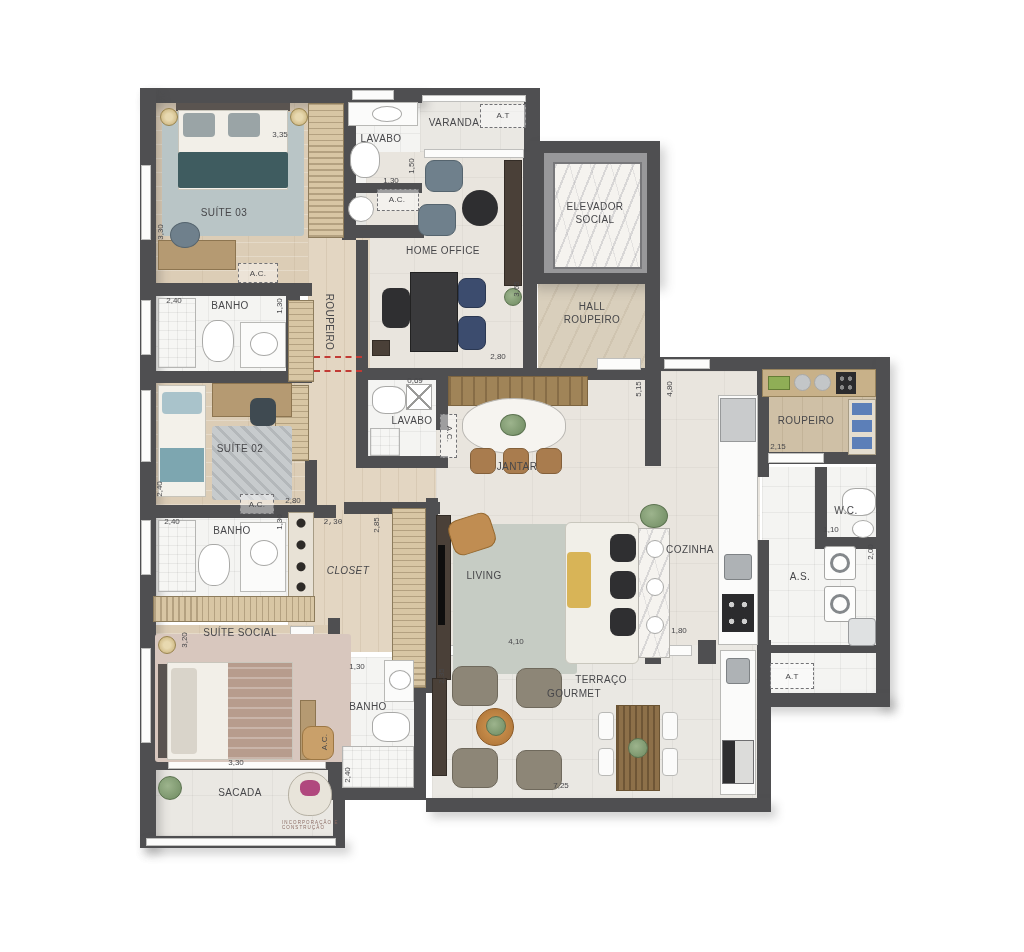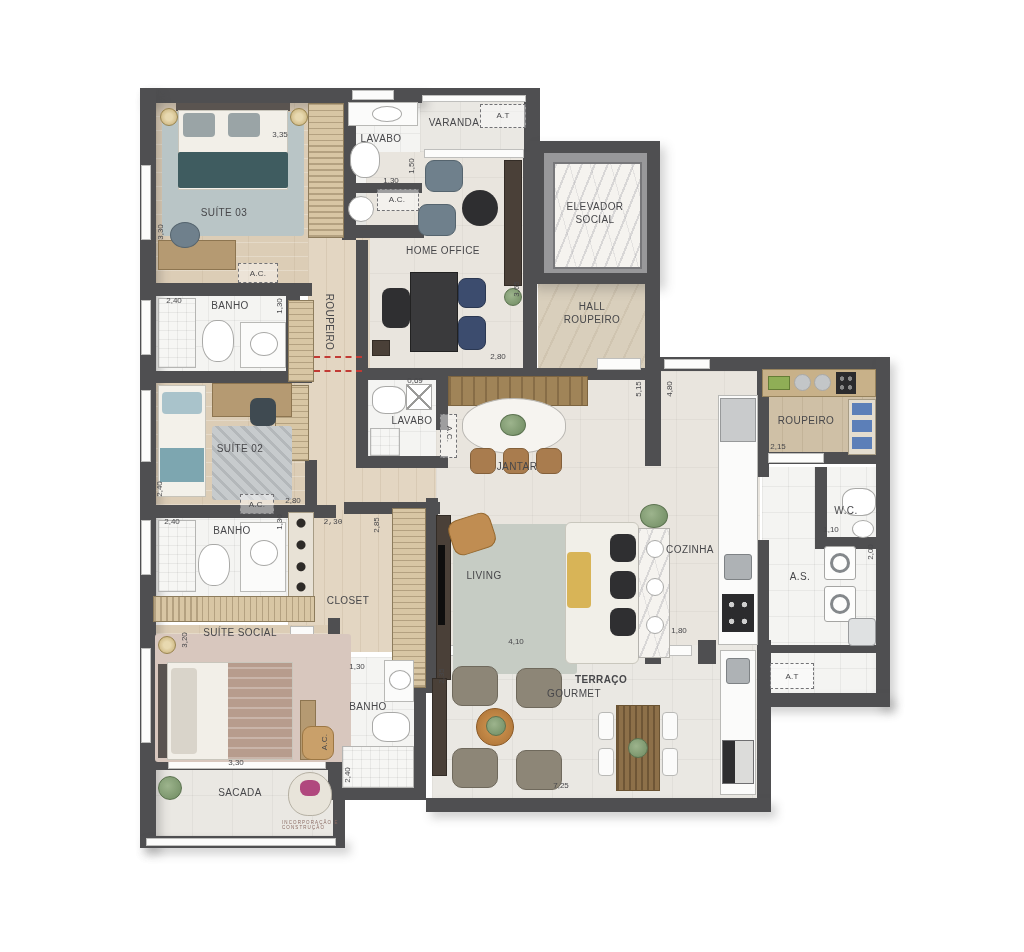--- a/index.html
+++ b/index.html
@@ -307,26 +307,26 @@
   <span class="rlabel sm" style="left:257px;top:504px;">A.C.</span>
   <span class="rlabel" style="left:412px;top:420px;">LAVABO</span>
   <span class="rlabel sm v90" style="left:449px;top:434px;">A.C.</span>
   <span class="rlabel" style="left:517px;top:466px;">JANTAR</span>
   <span class="rlabel" style="left:690px;top:549px;">COZINHA</span>
   <span class="rlabel" style="left:806px;top:420px;">ROUPEIRO</span>
   <span class="rlabel" style="left:846px;top:510px;">W.C.</span>
   <span class="rlabel" style="left:800px;top:576px;">A.S.</span>
   <span class="rlabel sm" style="left:792px;top:676px;">A.T</span>
   <span class="rlabel" style="left:232px;top:530px;">BANHO</span>
-  <span class="rlabel" style="left:348px;top:600px;">CLOSET</span>
+  <span class="rlabel" style="left:348px;top:570px;font-style:italic;">CLOSET</span>
   <span class="rlabel" style="left:240px;top:632px;">SUÍTE SOCIAL</span>
   <span class="rlabel" style="left:368px;top:706px;">BANHO</span>
   <span class="rlabel sm vm90" style="left:324px;top:742px;">A.C.</span>
   <span class="rlabel" style="left:240px;top:792px;">SACADA</span>
-  <span class="rlabel" style="left:601px;top:679px;font-weight:bold;">TERRAÇO</span>
+  <span class="rlabel" style="left:601px;top:679px;">TERRAÇO</span>
   <span class="rlabel" style="left:574px;top:693px;">GOURMET</span>
   <span class="rlabel" style="left:484px;top:575px;">LIVING</span>
 
   <span class="dim" style="left:280px;top:134px;">3,35</span>
   <span class="dim v" style="left:160px;top:232px;">3,30</span>
   <span class="dim" style="left:391px;top:180px;">1,30</span>
   <span class="dim v" style="left:411px;top:166px;">1,50</span>
   <span class="dim" style="left:174px;top:300px;">2,40</span>
   <span class="dim v" style="left:279px;top:306px;">1,30</span>
   <span class="dim v" style="left:159px;top:489px;">2,40</span>

